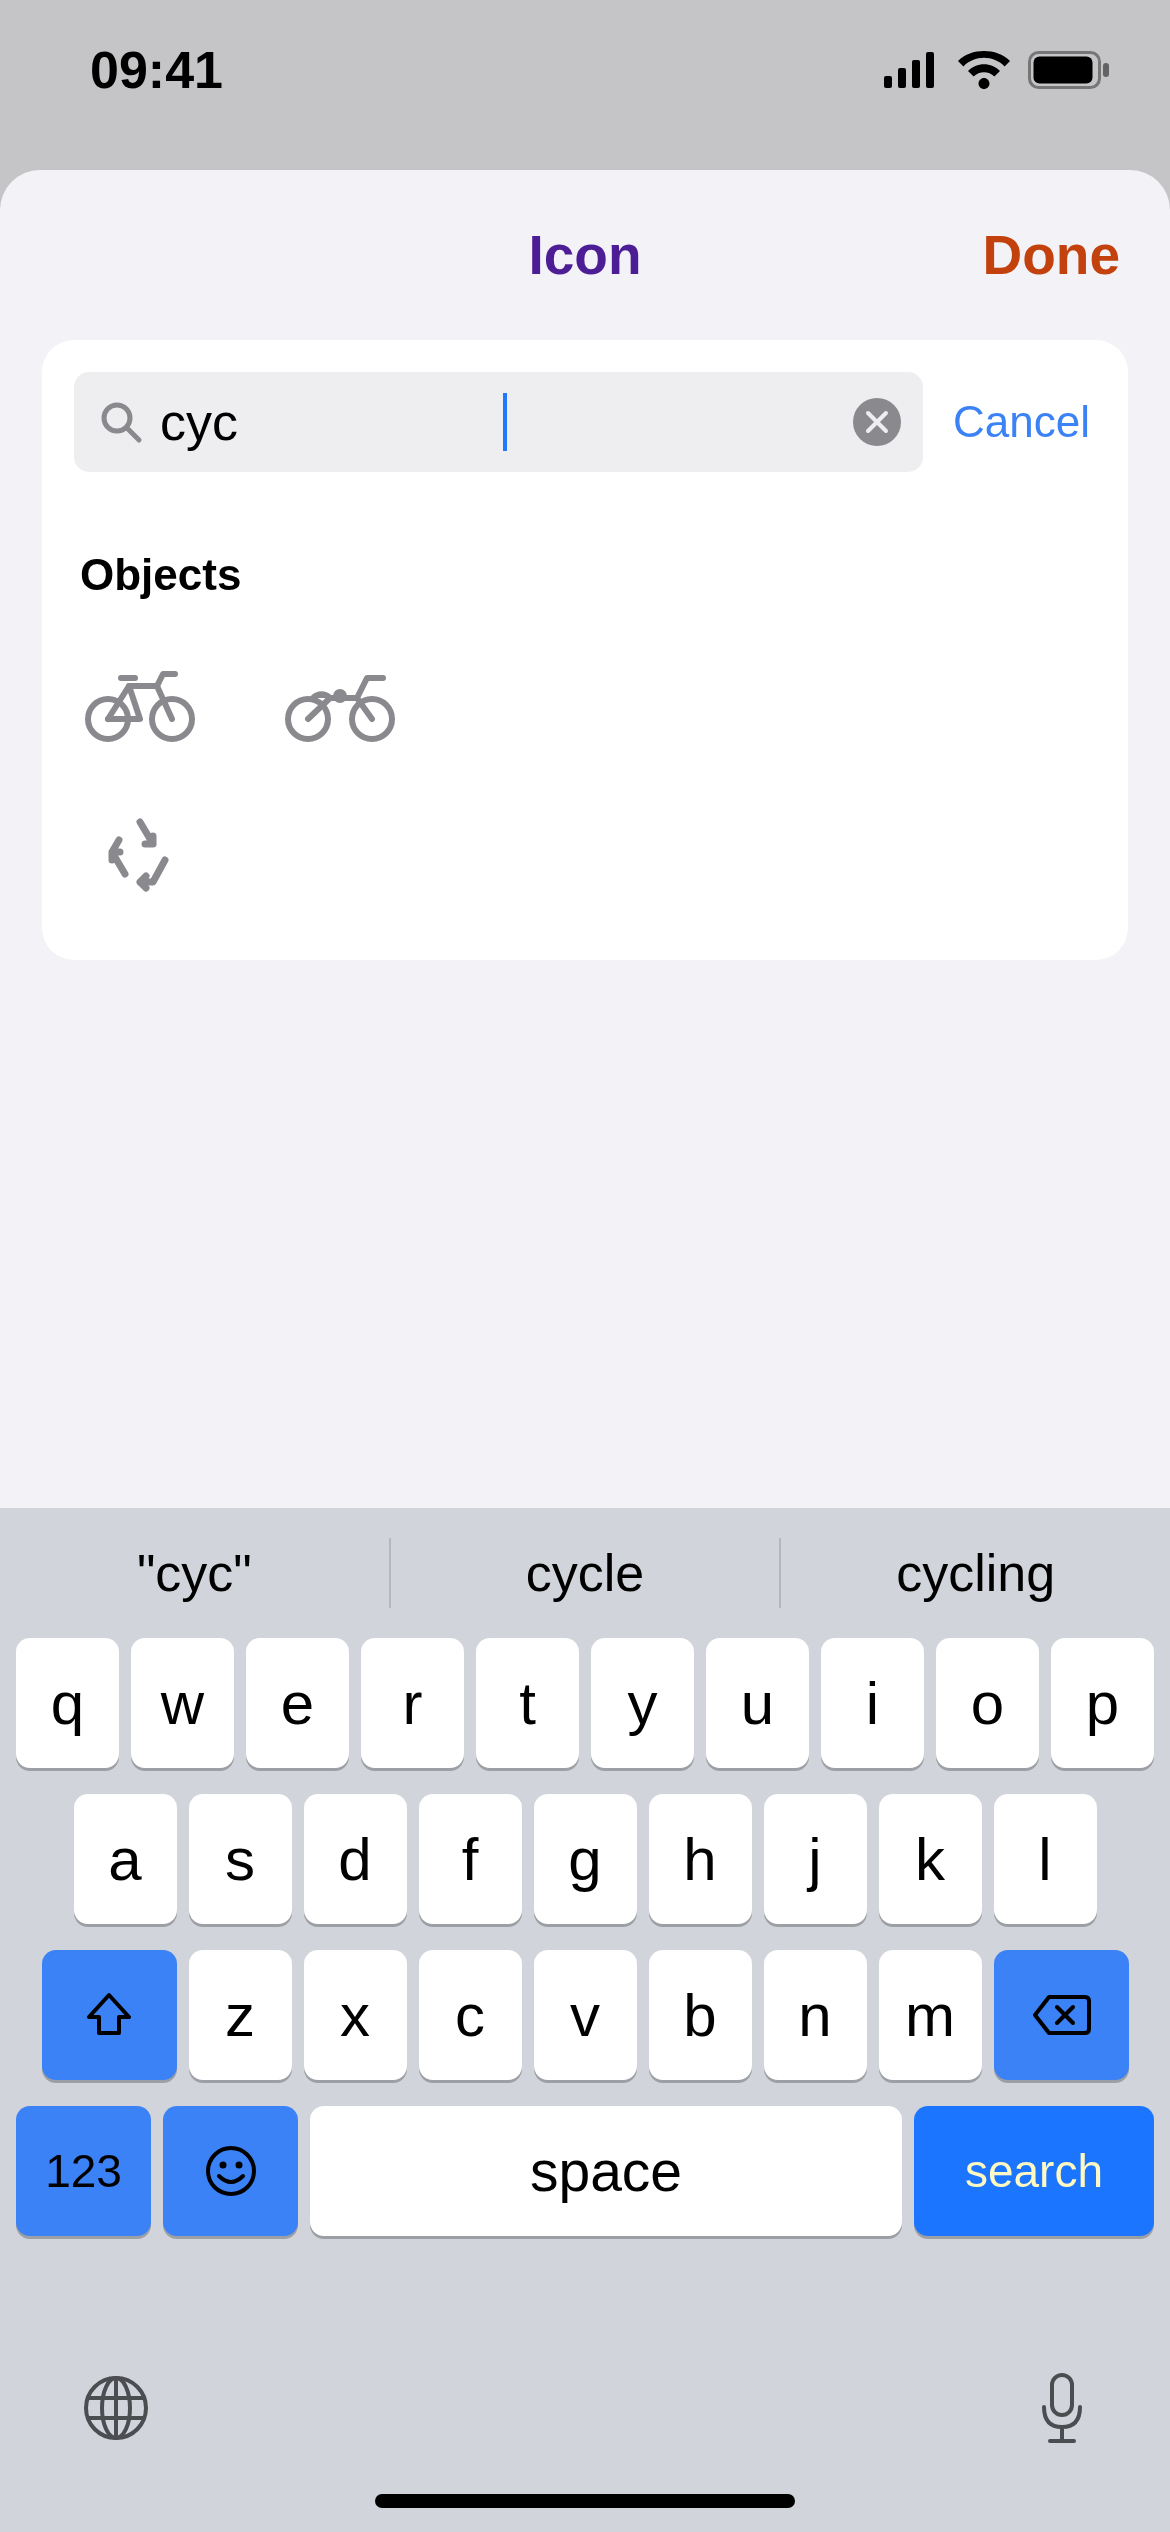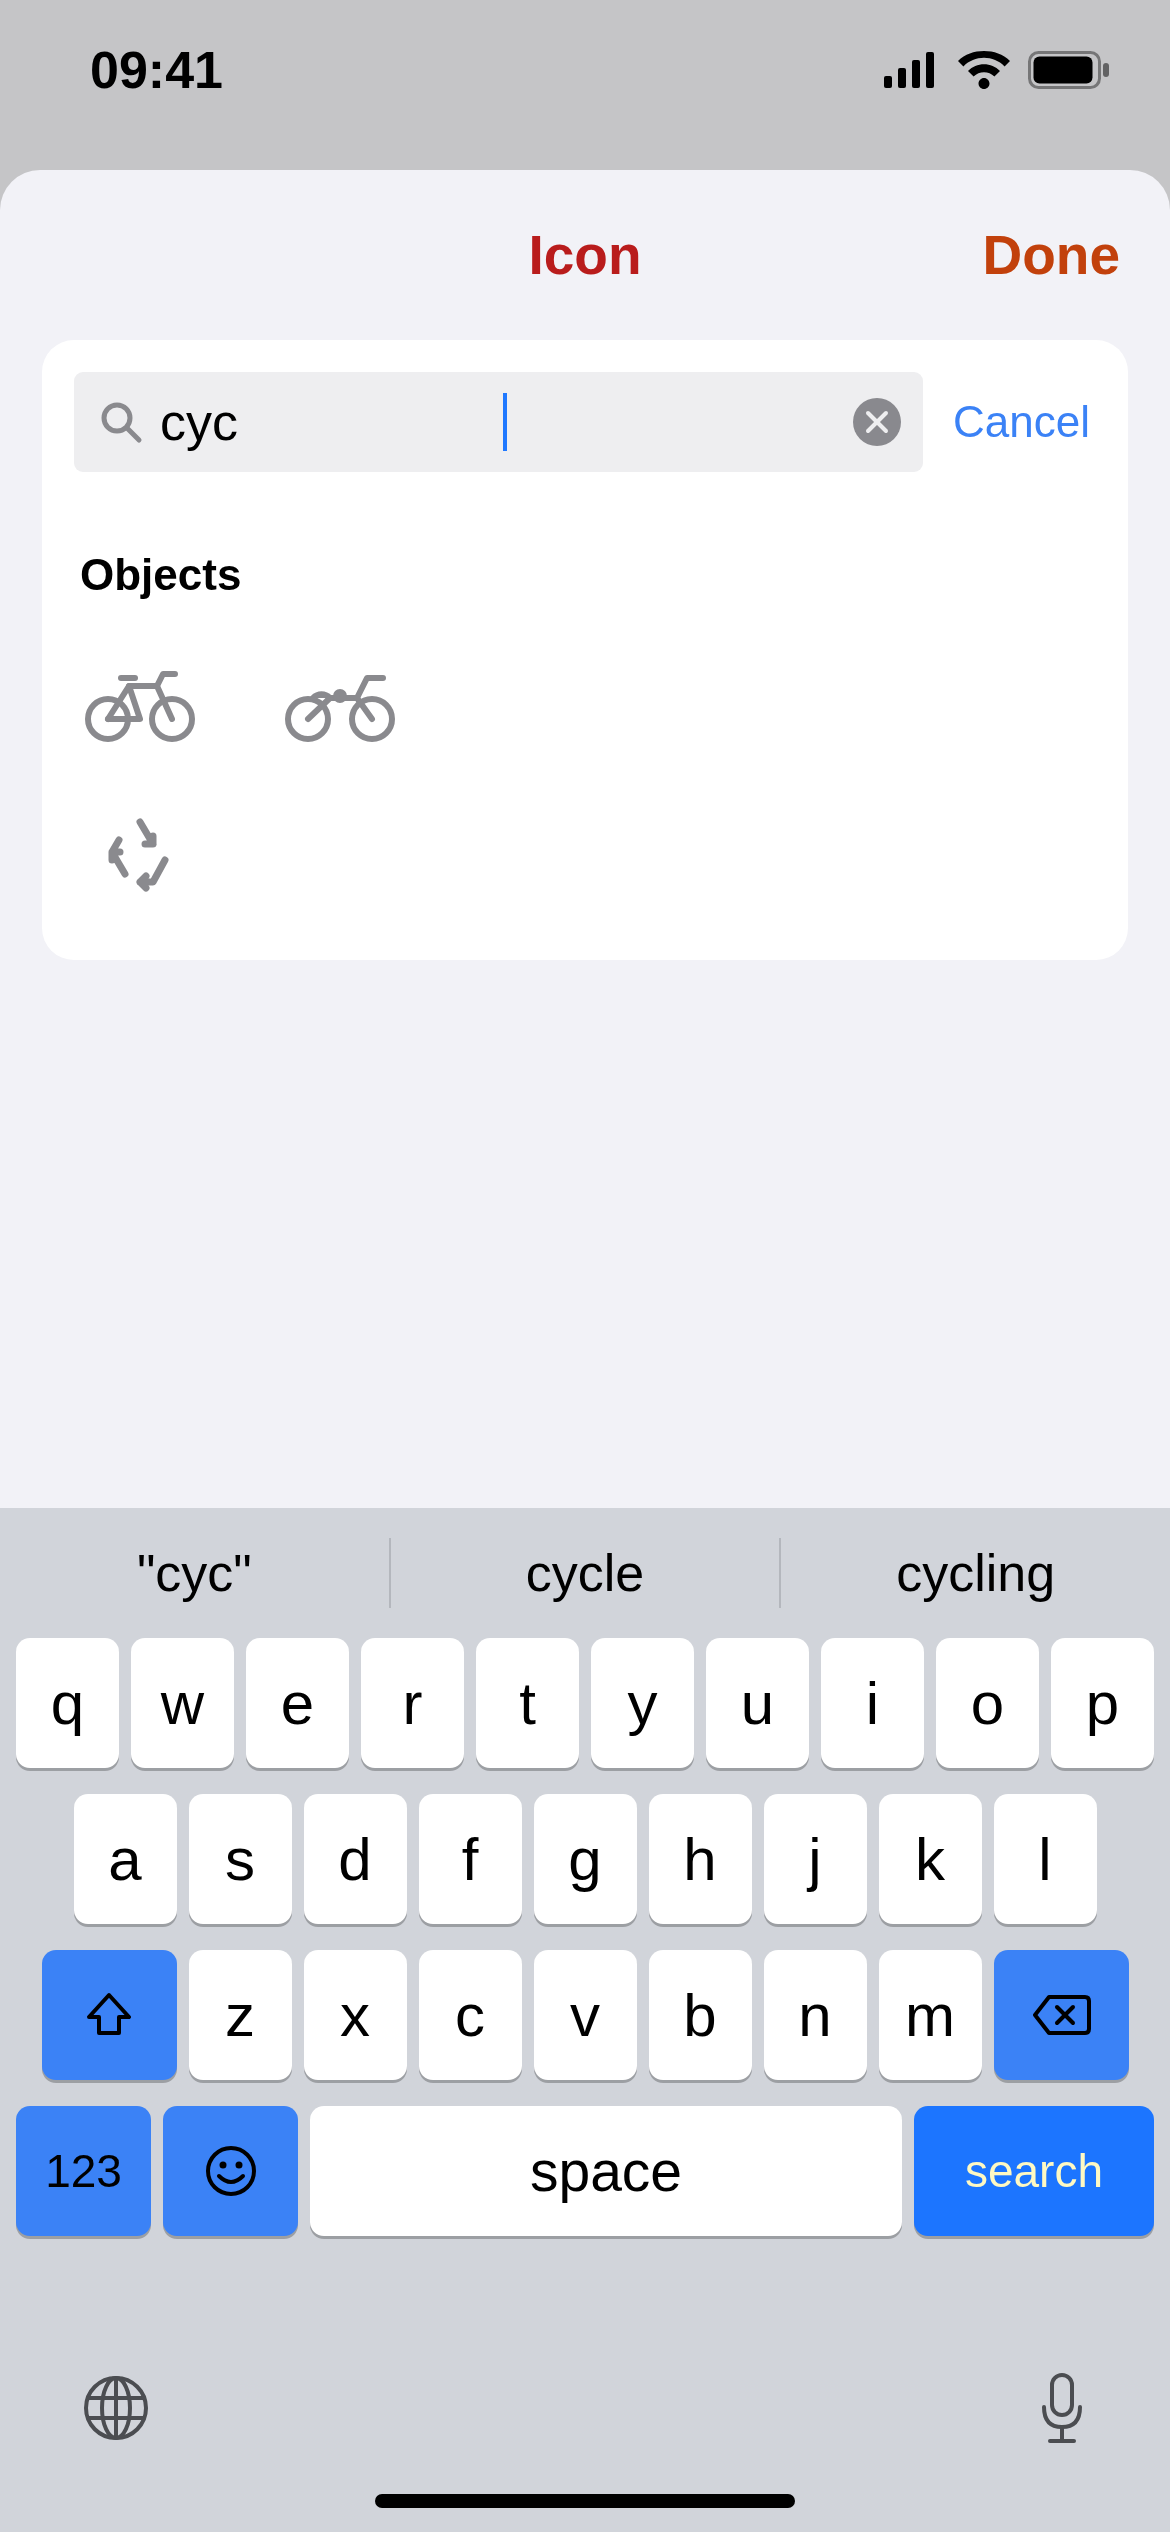--- a/index.html
+++ b/index.html
@@ -6,26 +6,26 @@
   html, body { width: 1170px; height: 2532px; font-family: -apple-system, "SF Pro Text", "Helvetica Neue", Arial, sans-serif; background: #c5c5c7; overflow: hidden; }
   .screen { width: 1170px; height: 2532px; position: relative; background: #c5c5c7; }
   
   .statusbar { position: absolute; top: 0; left: 0; right: 0; height: 140px; display: flex; align-items: center; justify-content: space-between; padding: 0 60px; font-size: 52px; font-weight: 600; }
   .statusbar .time { padding-left: 30px; }
   .status-icons { display: flex; align-items: center; gap: 18px; }
   .signal-icon svg, .wifi-icon svg, .battery-icon svg { display: block; }
   
   .sheet { position: absolute; top: 170px; left: 0; right: 0; bottom: 0; background: #f2f2f7; border-top-left-radius: 40px; border-top-right-radius: 40px; overflow: hidden; }
   .sheet-header { position: relative; height: 170px; display: flex; align-items: center; justify-content: center; }
-  .sheet-title { font-size: 55px; font-weight: 600; color: #b91c1c; }
+  .sheet-title { font-size: 55px; font-weight: 600; color: #4c1d95; }
   .done-btn { position: absolute; right: 50px; top: 50%; transform: translateY(-50%); font-size: 55px; font-weight: 600; color: #c2410c; }
   
   .card { margin: 0 42px; background: #fff; border-radius: 32px; padding: 32px 32px 60px 32px; }
   .search-row { display: flex; align-items: center; gap: 30px; }
-  .search-field { flex: 1; height: 100px; background: #eeeef0; border-radius: 9px; display: flex; align-items: center; padding: 0 22px; position: relative; }
+  .search-field { flex: 1; height: 100px; background: #eeeef0; border-radius: 15px; display: flex; align-items: center; padding: 0 22px; position: relative; }
   .search-field .search-icon { width: 50px; height: 50px; color: #8a8a8e; display: flex; align-items: center; justify-content: center; }
   .search-input { flex: 1; border: none; background: transparent; font-size: 52px; color: #000; padding-left: 14px; outline: none; }
   .caret { width: 4px; height: 58px; background: #1f78ff; margin-left: -4px; }
   .clear-btn { width: 48px; height: 48px; border-radius: 50%; background: #89898e; color: #eee; display: flex; align-items: center; justify-content: center; }
   .clear-btn svg { display: block; }
   .cancel-link { font-size: 44px; color: #3b82f6; padding-right: 6px; }
   .section-header { font-size: 44px; font-weight: 700; color: #000; margin-top: 78px; margin-left: 6px; }
   .icon-row { margin-top: 60px; display: flex; gap: 80px; padding-left: 6px; }
   .icon-slot { width: 120px; height: 90px; display: flex; align-items: center; justify-content: center; color: #8a8a8e; }
   .icon-slot svg { display: block; }

